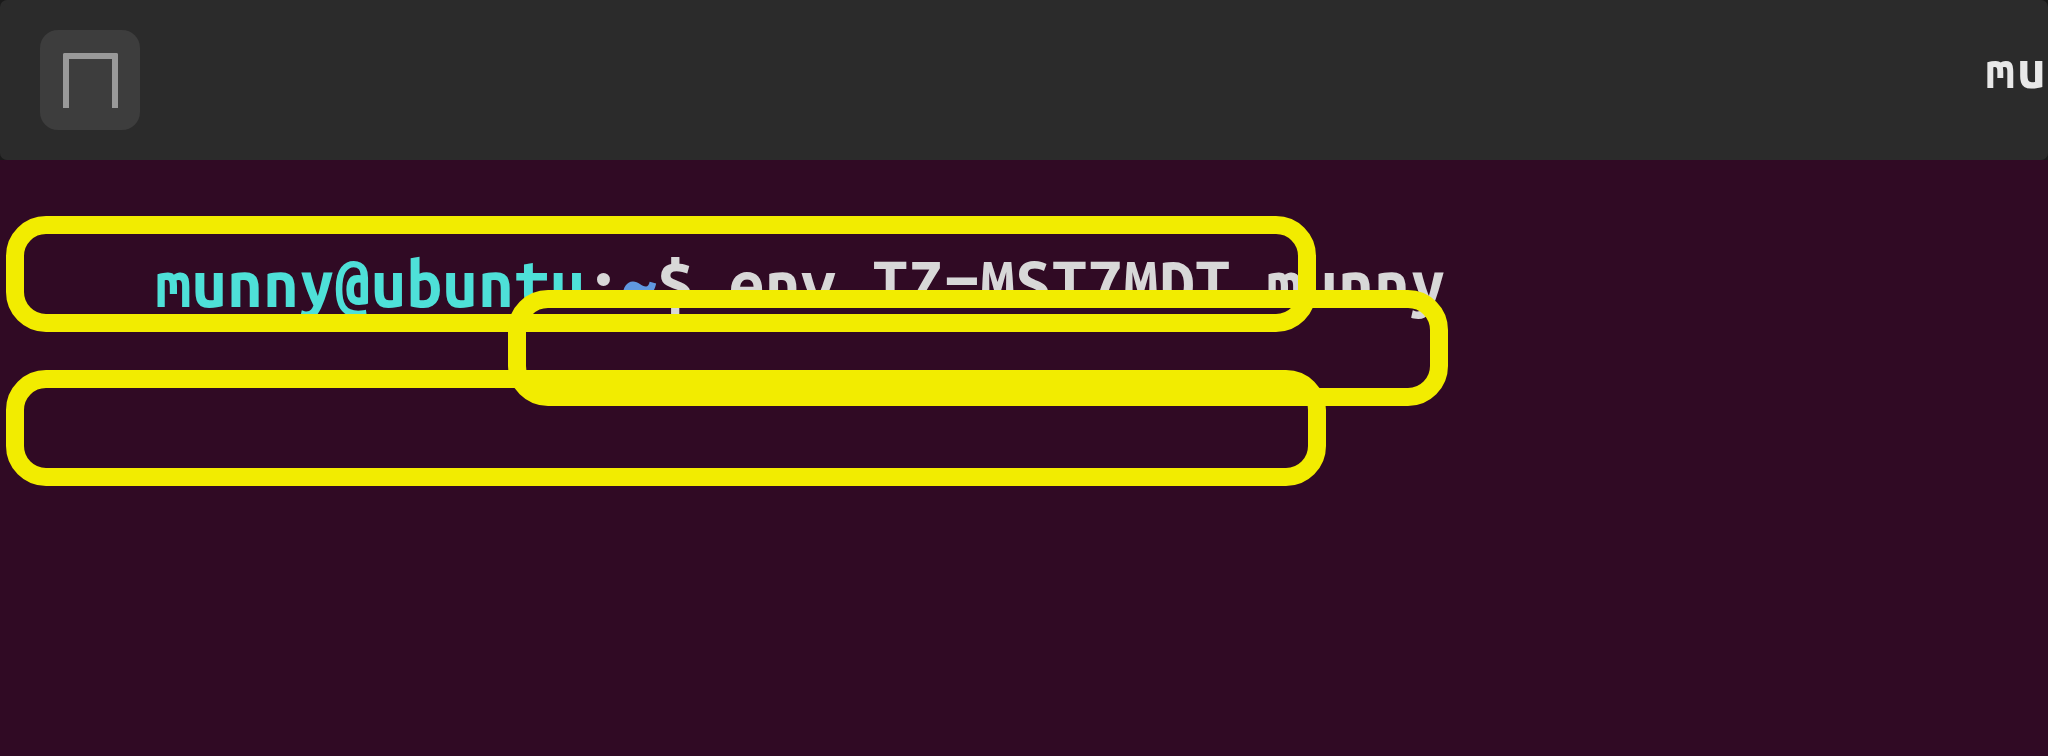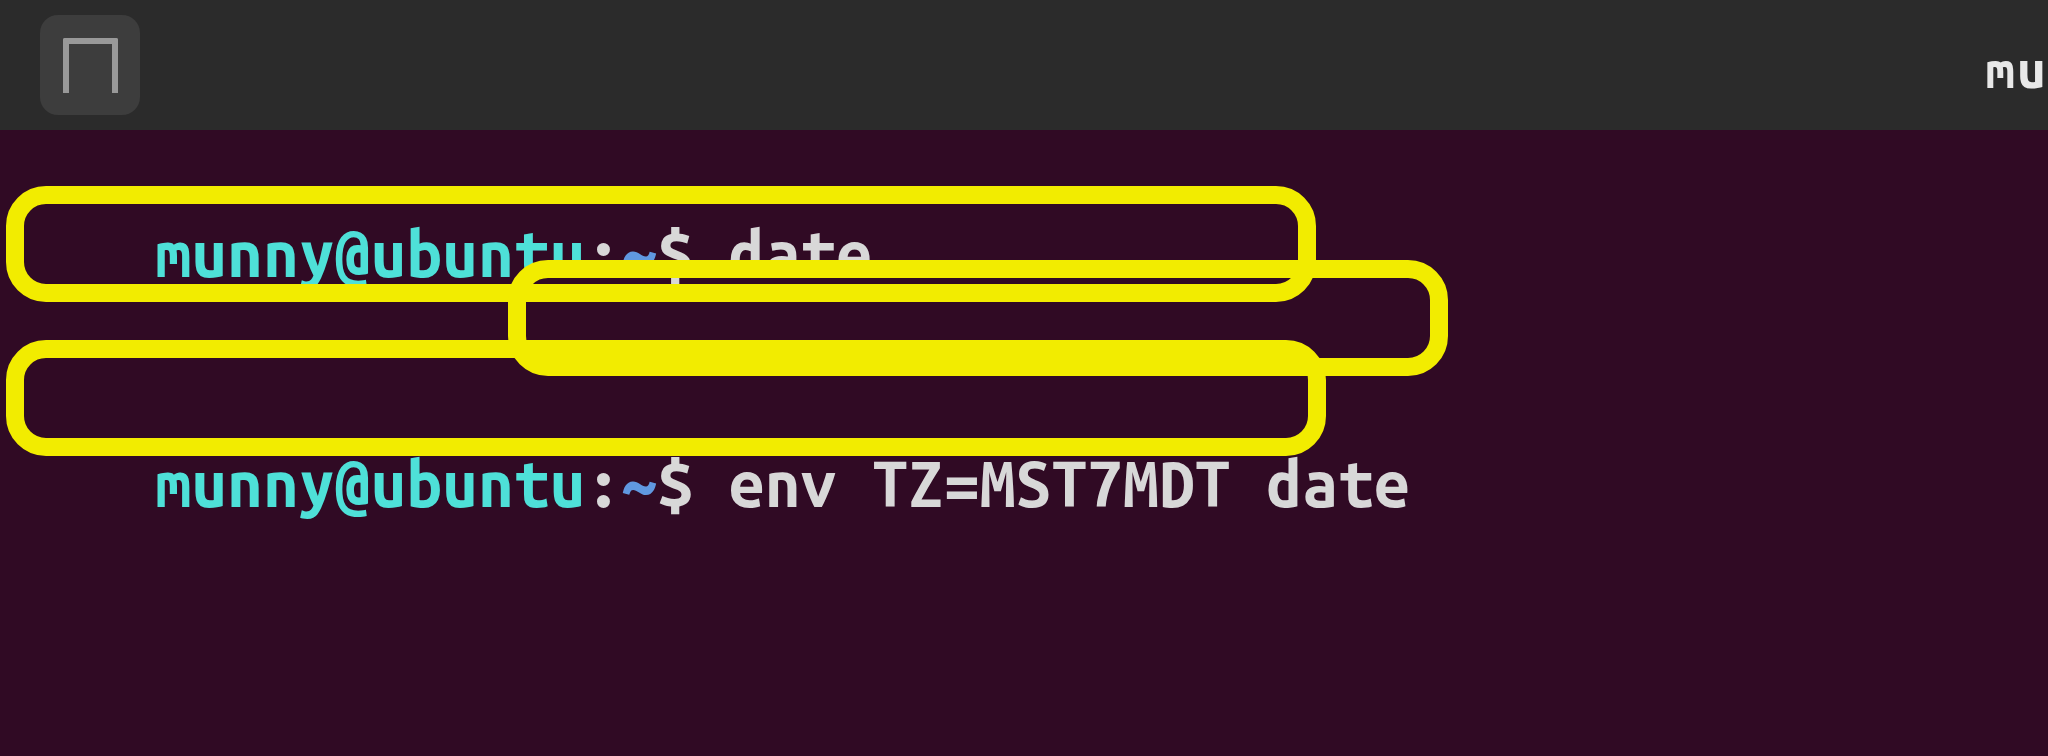--- a/index.html
+++ b/index.html
@@ -9,26 +9,27 @@
     }
     body {
       width: 2048px;
       height: 756px;
       background: #1a1a1a;
       font-family: 'Ubuntu Mono', 'Courier New', monospace;
       overflow: hidden;
       position: relative;
     }
     .titlebar {
-      height: 130px;
+      height: 160px;
       background: #2b2b2b;
       display: flex;
       align-items: center;
       padding: 0 40px;
       position: relative;
+      border-radius: 7px;
     }
     .app-icon {
       width: 100px;
       height: 100px;
       background: #3d3d3d;
       border-radius: 18px;
       display: flex;
       align-items: center;
       justify-content: center;
     }
@@ -109,26 +110,23 @@
 
 <div class="titlebar">
   <div class="app-icon">
     <div class="app-icon-glyph"></div>
   </div>
   <div class="title-text-partial">mu</div>
 </div>
 
 <div class="terminal-area">
 
-  <div class="line">
-    <span class="prompt-user">munny@ubuntu</span><span class="prompt-path">:</span><span class="prompt-tilde">~</span><span class="prompt-path">$</span><span class="cmd"> </span><span class="cmd">date</span>
-  </div>
 
 
   <div class="line">
-    <span class="prompt-user">munny@ubuntu</span><span class="prompt-path">:</span><span class="prompt-tilde">~</span><span class="prompt-path">$</span><span class="cmd"> </span><span class="cmd">env TZ=MST7MDT date</span>
+    <span class="prompt-user">munny@ubuntu</span><span class="prompt-path">:</span><span class="prompt-tilde">~</span><span class="prompt-path">$</span><span class="cmd"> </span><span class="cmd">env TZ=MST7MDT munny</span>
   </div>
 
   <div class="hl hl1"></div>
   <div class="hl hl2"></div>
   <div class="hl hl3"></div>
 
 </div>
 
 </body></html>

